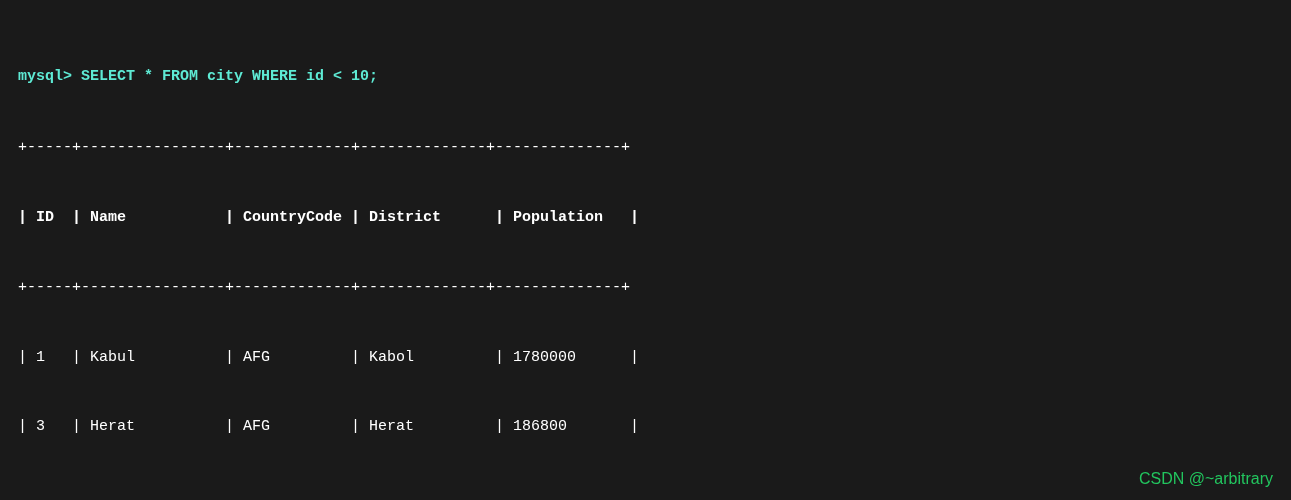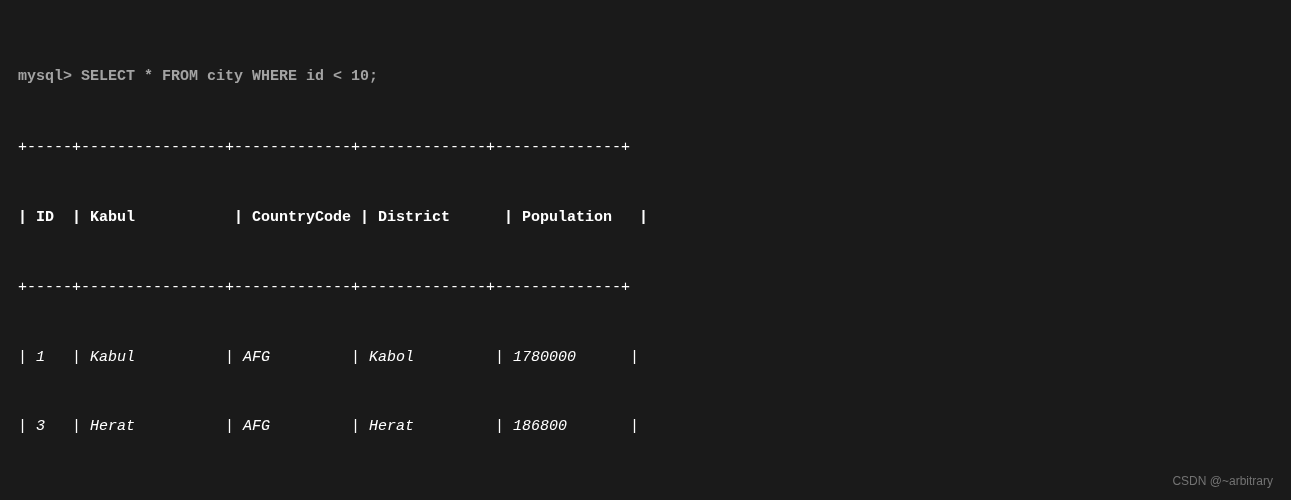--- a/index.html
+++ b/index.html
@@ -11,51 +11,50 @@
       width: 1291px;
       height: 500px;
       overflow: hidden;
       padding: 18px 24px 18px 18px;
     }
     .terminal-content {
       white-space: pre;
       line-height: 1.55;
     }
     .cmd-line {
-      color: #a3a3a3;
+      color: #5eead4;
       font-weight: bold;
       margin-bottom: 2px;
     }
     .table-line {
       color: #ffffff;
     }
     .header-row {
       color: #ffffff;
       font-weight: bold;
     }
     .data-row {
       color: #ffffff;
-      font-style: italic;
     }
     .watermark {
       position: absolute;
       bottom: 12px;
       right: 18px;
-      color: #737373;
-      font-size: 12px;
+      color: #22c55e;
+      font-size: 16px;
       font-family: Arial, sans-serif;
     }
   </style>
 </head>
 <body>
 
 <div class="terminal-content">
   <div class="cmd-line">mysql&gt; SELECT * FROM city WHERE id &lt; 10;</div>
   <div class="table-line">+-----+----------------+-------------+--------------+--------------+</div>
-  <div class="header-row">| ID  | Kabul           | CountryCode | District      | Population   |</div>
+  <div class="header-row">| ID  | Name           | CountryCode | District      | Population   |</div>
   <div class="table-line">+-----+----------------+-------------+--------------+--------------+</div>
   <div class="data-row">| 1   | Kabul          | AFG         | Kabol         | 1780000      |</div>
   <div class="data-row">| 3   | Herat          | AFG         | Herat         | 186800       |</div>
   
   
   
   
   
   
   

